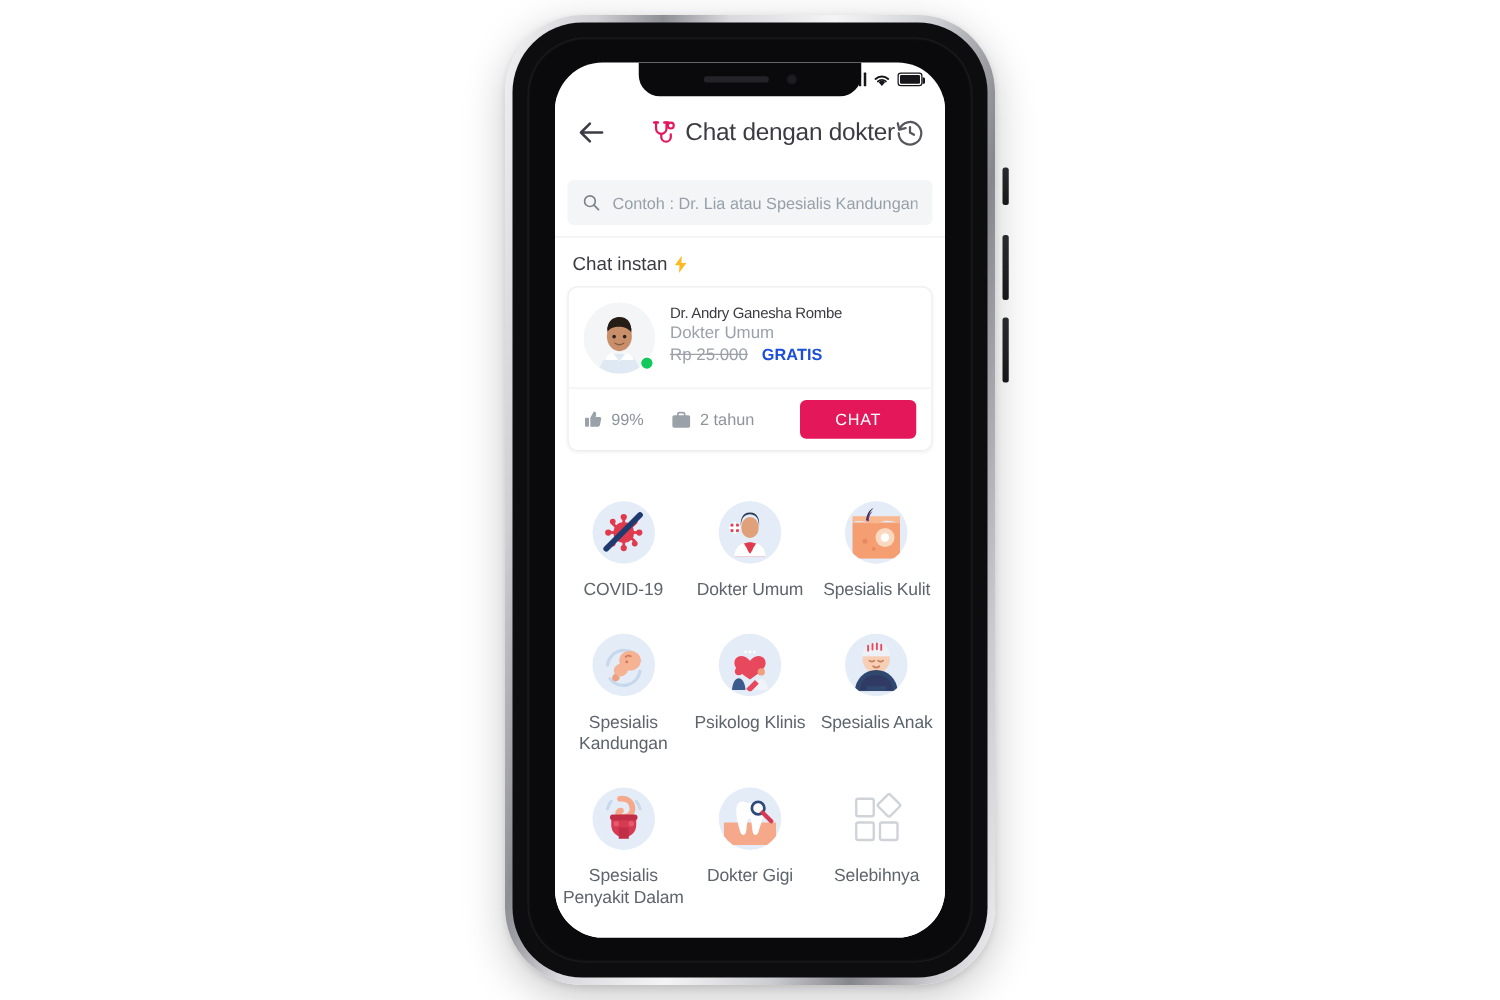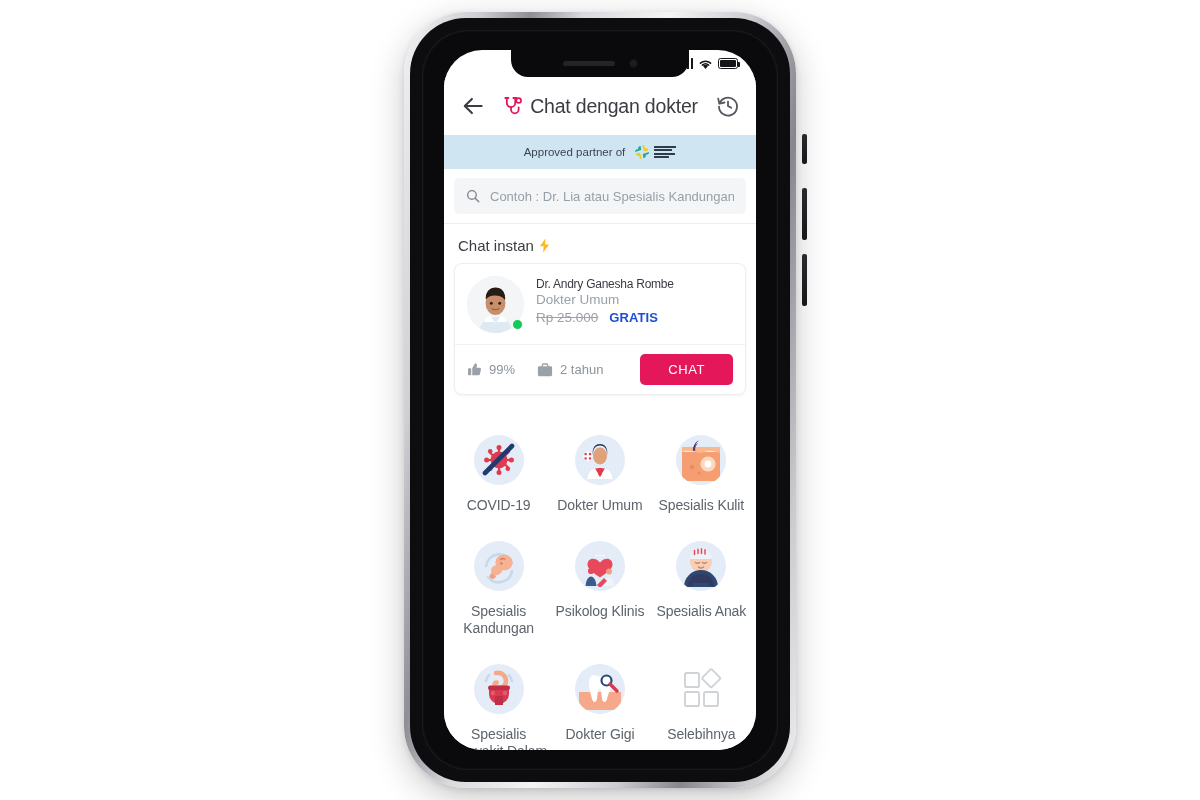--- a/index.html
+++ b/index.html
@@ -72,21 +72,21 @@
   .batt { width: 20px; height: 10.5px; border: 1.6px solid #15151a; border-radius: 2.6px; position: relative; }
   .batt::before { content:""; position:absolute; left:1px; top:1px; bottom:1px; right:1px; background:#15151a; border-radius:1px; }
   .batt::after { content:""; position:absolute; right:-3.4px; top:3px; width:2px; height:4.5px; background:#15151a; border-radius:0 1px 1px 0; }
 
   
   .app-header {
     height: 58px; display: flex; align-items: center;
     padding: 0 16px; background: #fff; margin-top: 27px;
   }
   .hdr-back { width: 26px; height: 26px; flex: 0 0 auto; cursor: pointer; }
-  .hdr-center { flex: 1; display: flex; align-items: center; justify-content: center; gap: 7px; }
+  .hdr-center { flex: 1; display: flex; align-items: center; justify-content: flex-end; gap: 7px; }
   .hdr-title { font-size: 19.5px; color: #3b3b43; letter-spacing: -0.2px; white-space: nowrap; }
   .hdr-hist { width: 24px; height: 24px; flex: 0 0 auto; cursor: pointer; }
 
   
   .partner {
     height: 34px; background: #cfe6f2;
     display: flex; align-items: center; justify-content: center; gap: 8px;
   }
   .partner-text { font-size: 11.5px; color: #3d4550; }
   .partner-logo { display: flex; align-items: center; gap: 3px; }
@@ -234,37 +234,20 @@
                 </svg>
                 <div class="hdr-title">Chat dengan dokter</div>
               </div>
               <svg class="hdr-hist" viewBox="0 0 24 24">
                 <path d="M3.6 9.4 A9 9 0 1 1 3 12.6" stroke="#56565e" stroke-width="1.8" fill="none" stroke-linecap="round"></path>
                 <path d="M2.2 4.6 L3.4 9.7 L8.5 8.5" stroke="#56565e" stroke-width="1.8" fill="none" stroke-linecap="round" stroke-linejoin="round"></path>
                 <path d="M12 7.6 V12 L15.2 13.8" stroke="#56565e" stroke-width="1.8" fill="none" stroke-linecap="round"></path>
               </svg>
             </div>
 
-            <div class="partner">
-              <div class="partner-text">Approved partner of</div>
-              <div class="partner-logo">
-                <svg class="kemenkes-mark" viewBox="0 0 20 20">
-                  <path d="M10 2.2 C12.3 2.2 13.6 4 12.9 5.9 C14.9 5.1 16.8 6.4 16.8 8.6 L12.2 9.1 Z" fill="#f2cb1d"></path>
-                  <path d="M17.8 10 C17.8 12.3 16 13.6 14.1 12.9 C14.9 14.9 13.6 16.8 11.4 16.8 L10.9 12.2 Z" fill="#1fa7a0"></path>
-                  <path d="M10 17.8 C7.7 17.8 6.4 16 7.1 14.1 C5.1 14.9 3.2 13.6 3.2 11.4 L7.8 10.9 Z" fill="#f2cb1d"></path>
-                  <path d="M2.2 10 C2.2 7.7 4 6.4 5.9 7.1 C5.1 5.1 6.4 3.2 8.6 3.2 L9.1 7.8 Z" fill="#1fa7a0"></path>
-                </svg>
-                <div class="kemenkes-lines">
-                  <span></span>
-                    <span></span>
-                    <span></span>
-                    <span></span>
-                </div>
-              </div>
-            </div>
 
             <div class="search-wrap">
               <div class="search-box">
                 <svg width="14" height="14" viewBox="0 0 16 16">
                   <circle cx="6.8" cy="6.8" r="4.9" stroke="#7b838c" stroke-width="1.5" fill="none"></circle>
                   <path d="M10.5 10.5 L14.6 14.6" stroke="#7b838c" stroke-width="1.6" stroke-linecap="round"></path>
                 </svg>
                 <input class="search-input" type="text" placeholder="Contoh : Dr. Lia atau Spesialis Kandungan" style="">
               </div>
             </div>

